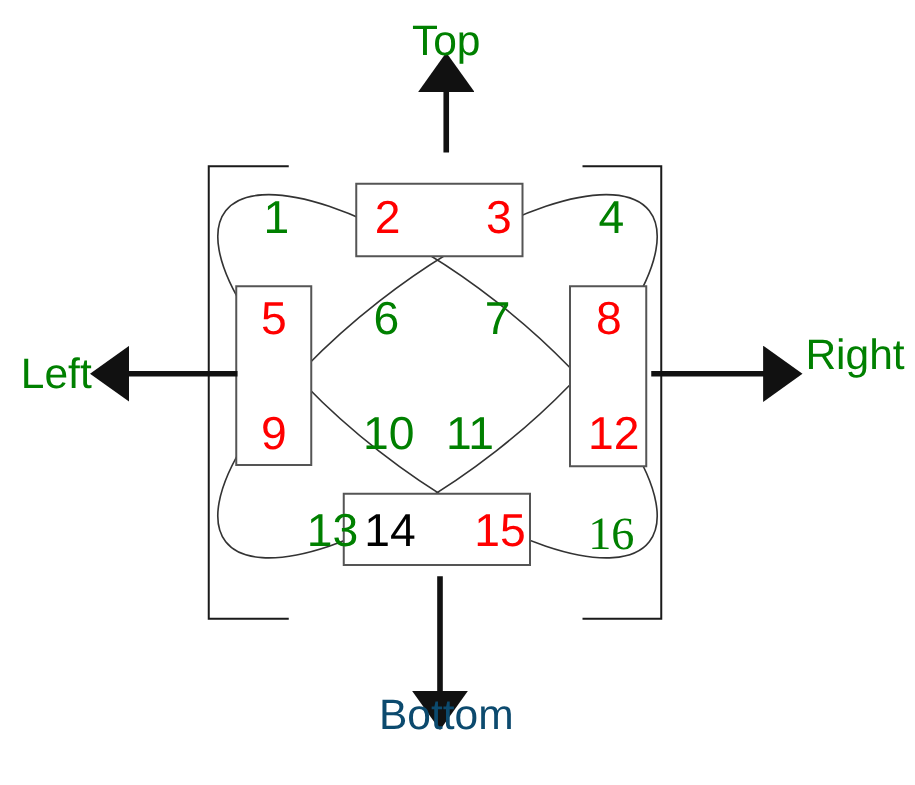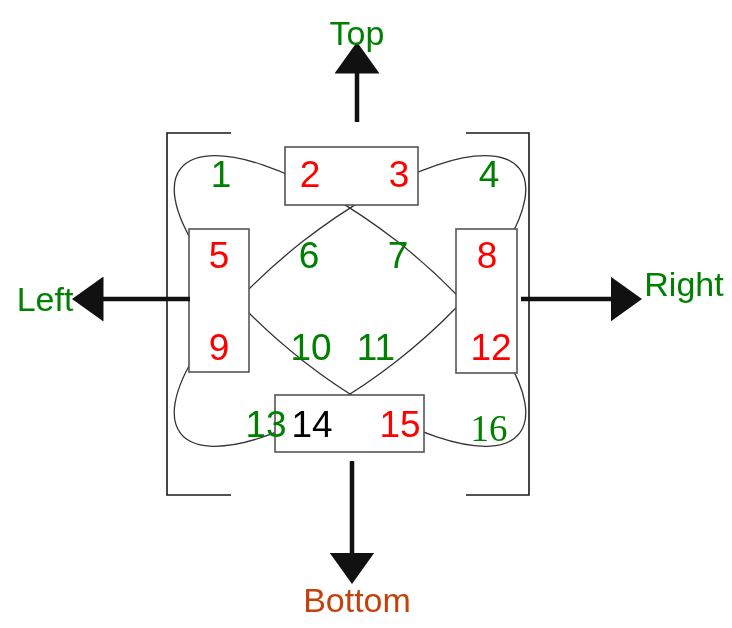--- a/index.html
+++ b/index.html
@@ -81,21 +81,21 @@
       <line x1="357" y1="122" x2="357" y2="60" marker-end="url(#arrowhead-up)"></line>
       <line x1="190" y1="299" x2="90" y2="299" marker-end="url(#arrowhead-up)"></line>
       <line x1="521" y1="299" x2="624" y2="299" marker-end="url(#arrowhead-up)"></line>
       <line x1="352" y1="461" x2="352" y2="566" marker-end="url(#arrowhead-up)"></line>
     </g>
   </svg>
 
   <div class="dir-label" style="left:357px; top:33px; color:#008000;">Top</div>
   <div class="dir-label" style="left:45px; top:299px; color:#008000;">Left</div>
   <div class="dir-label" style="left:684px; top:284px; color:#008000;">Right</div>
-  <div class="dir-label" style="left:357px; top:600px; color:#c2410c;">Bottom</div>
+  <div class="dir-label" style="left:357px; top:572px; color:#0c4a6e;">Bottom</div>
 
   <div class="cell-num" style="left:221px; top:174px; color:#008000;">1</div>
   <div class="cell-num" style="left:310px; top:174px; color:#FF0000;">2</div>
   <div class="cell-num" style="left:399px; top:174px; color:#FF0000;">3</div>
   <div class="cell-num" style="left:489px; top:174px; color:#008000;">4</div>
   <div class="cell-num" style="left:219px; top:255px; color:#FF0000;">5</div>
   <div class="cell-num" style="left:309px; top:255px; color:#008000;">6</div>
   <div class="cell-num" style="left:398px; top:255px; color:#008000;">7</div>
   <div class="cell-num" style="left:487px; top:255px; color:#FF0000;">8</div>
   <div class="cell-num" style="left:219px; top:347px; color:#FF0000;">9</div>

